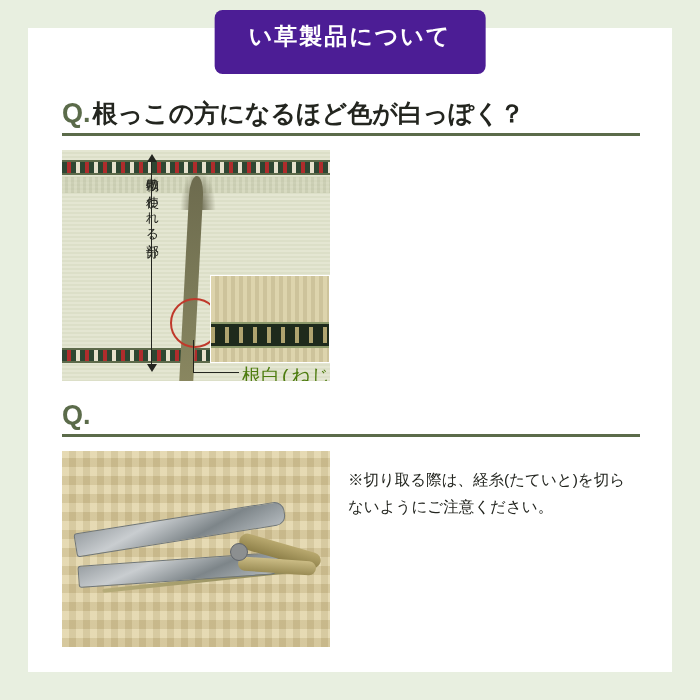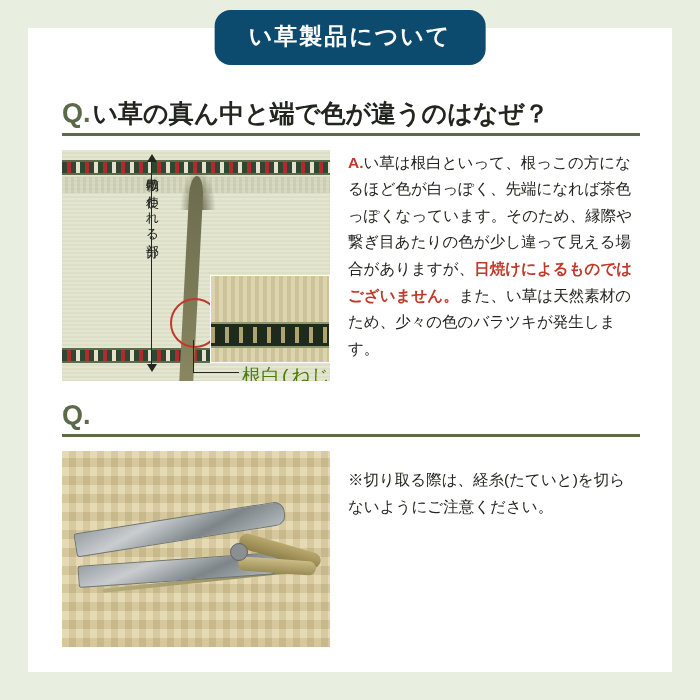--- a/index.html
+++ b/index.html
@@ -27,24 +27,24 @@
     width: 644px;
     height: 644px;
     background: #ffffff;
     box-sizing: border-box;
   }
   .title-banner {
     position: absolute;
     left: 50%;
     top: -18px;
     transform: translateX(-50%);
-    background: #0c4a6e;
+    background: #4c1d95;
     color: #ffffff;
-    border-radius: 16px;
-    padding: 11px 34px 13px;
+    border-radius: 8px;
+    padding: 11px 34px 22px;
     font-size: 23px;
     font-weight: bold;
     letter-spacing: 2px;
     white-space: nowrap;
   }
 
   .qblock {
     position: absolute;
     left: 34px;
     width: 578px;
@@ -333,21 +333,21 @@
 <body>
 
 <div class="page">
   <div class="card">
 
     <div class="title-banner">い草製品について</div>
 
     <div class="qblock q1">
       <div class="qheading">
         <span class="qmark">Q.</span>
-        <span class="qtext">い草の真ん中と端で色が違うのはなぜ？</span>
+        <span class="qtext">根っこの方になるほど色が白っぽく？</span>
       </div>
 
       <div class="row">
 
         <div class="fig1">
           <div class="tatami-bg"></div>
           <div class="top-border"></div>
           <div class="weave-strip"></div>
           <div class="bottom-border"></div>
           <div class="strand-tip"></div>
@@ -362,23 +362,20 @@
           <div class="inset">
             <div class="rug"></div>
             <div class="heri"></div>
           </div>
 
           <div class="caption-line"></div>
           <div class="caption-h"></div>
           <div class="caption-text">根白(ねじろ)</div>
         </div>
 
-        <div class="body-text">
-          <span class="amark">A.</span><span>い草は根白といって、根っこの方になるほど色が白っぽく、先端になれば茶色っぽくなっています。そのため、縁際や繋ぎ目あたりの色が少し違って見える場合が</span><span>ありますが、</span><span class="hl">日焼けによるものではございません。</span><span>また、い草は天然素材のため、少々の色のバラツキが発生します。</span>
-        </div>
 
       </div>
     </div>
 
     <div class="qblock q2">
       <div class="qheading">
         <span class="qmark">Q.</span>
       </div>
 
       <div class="row">

